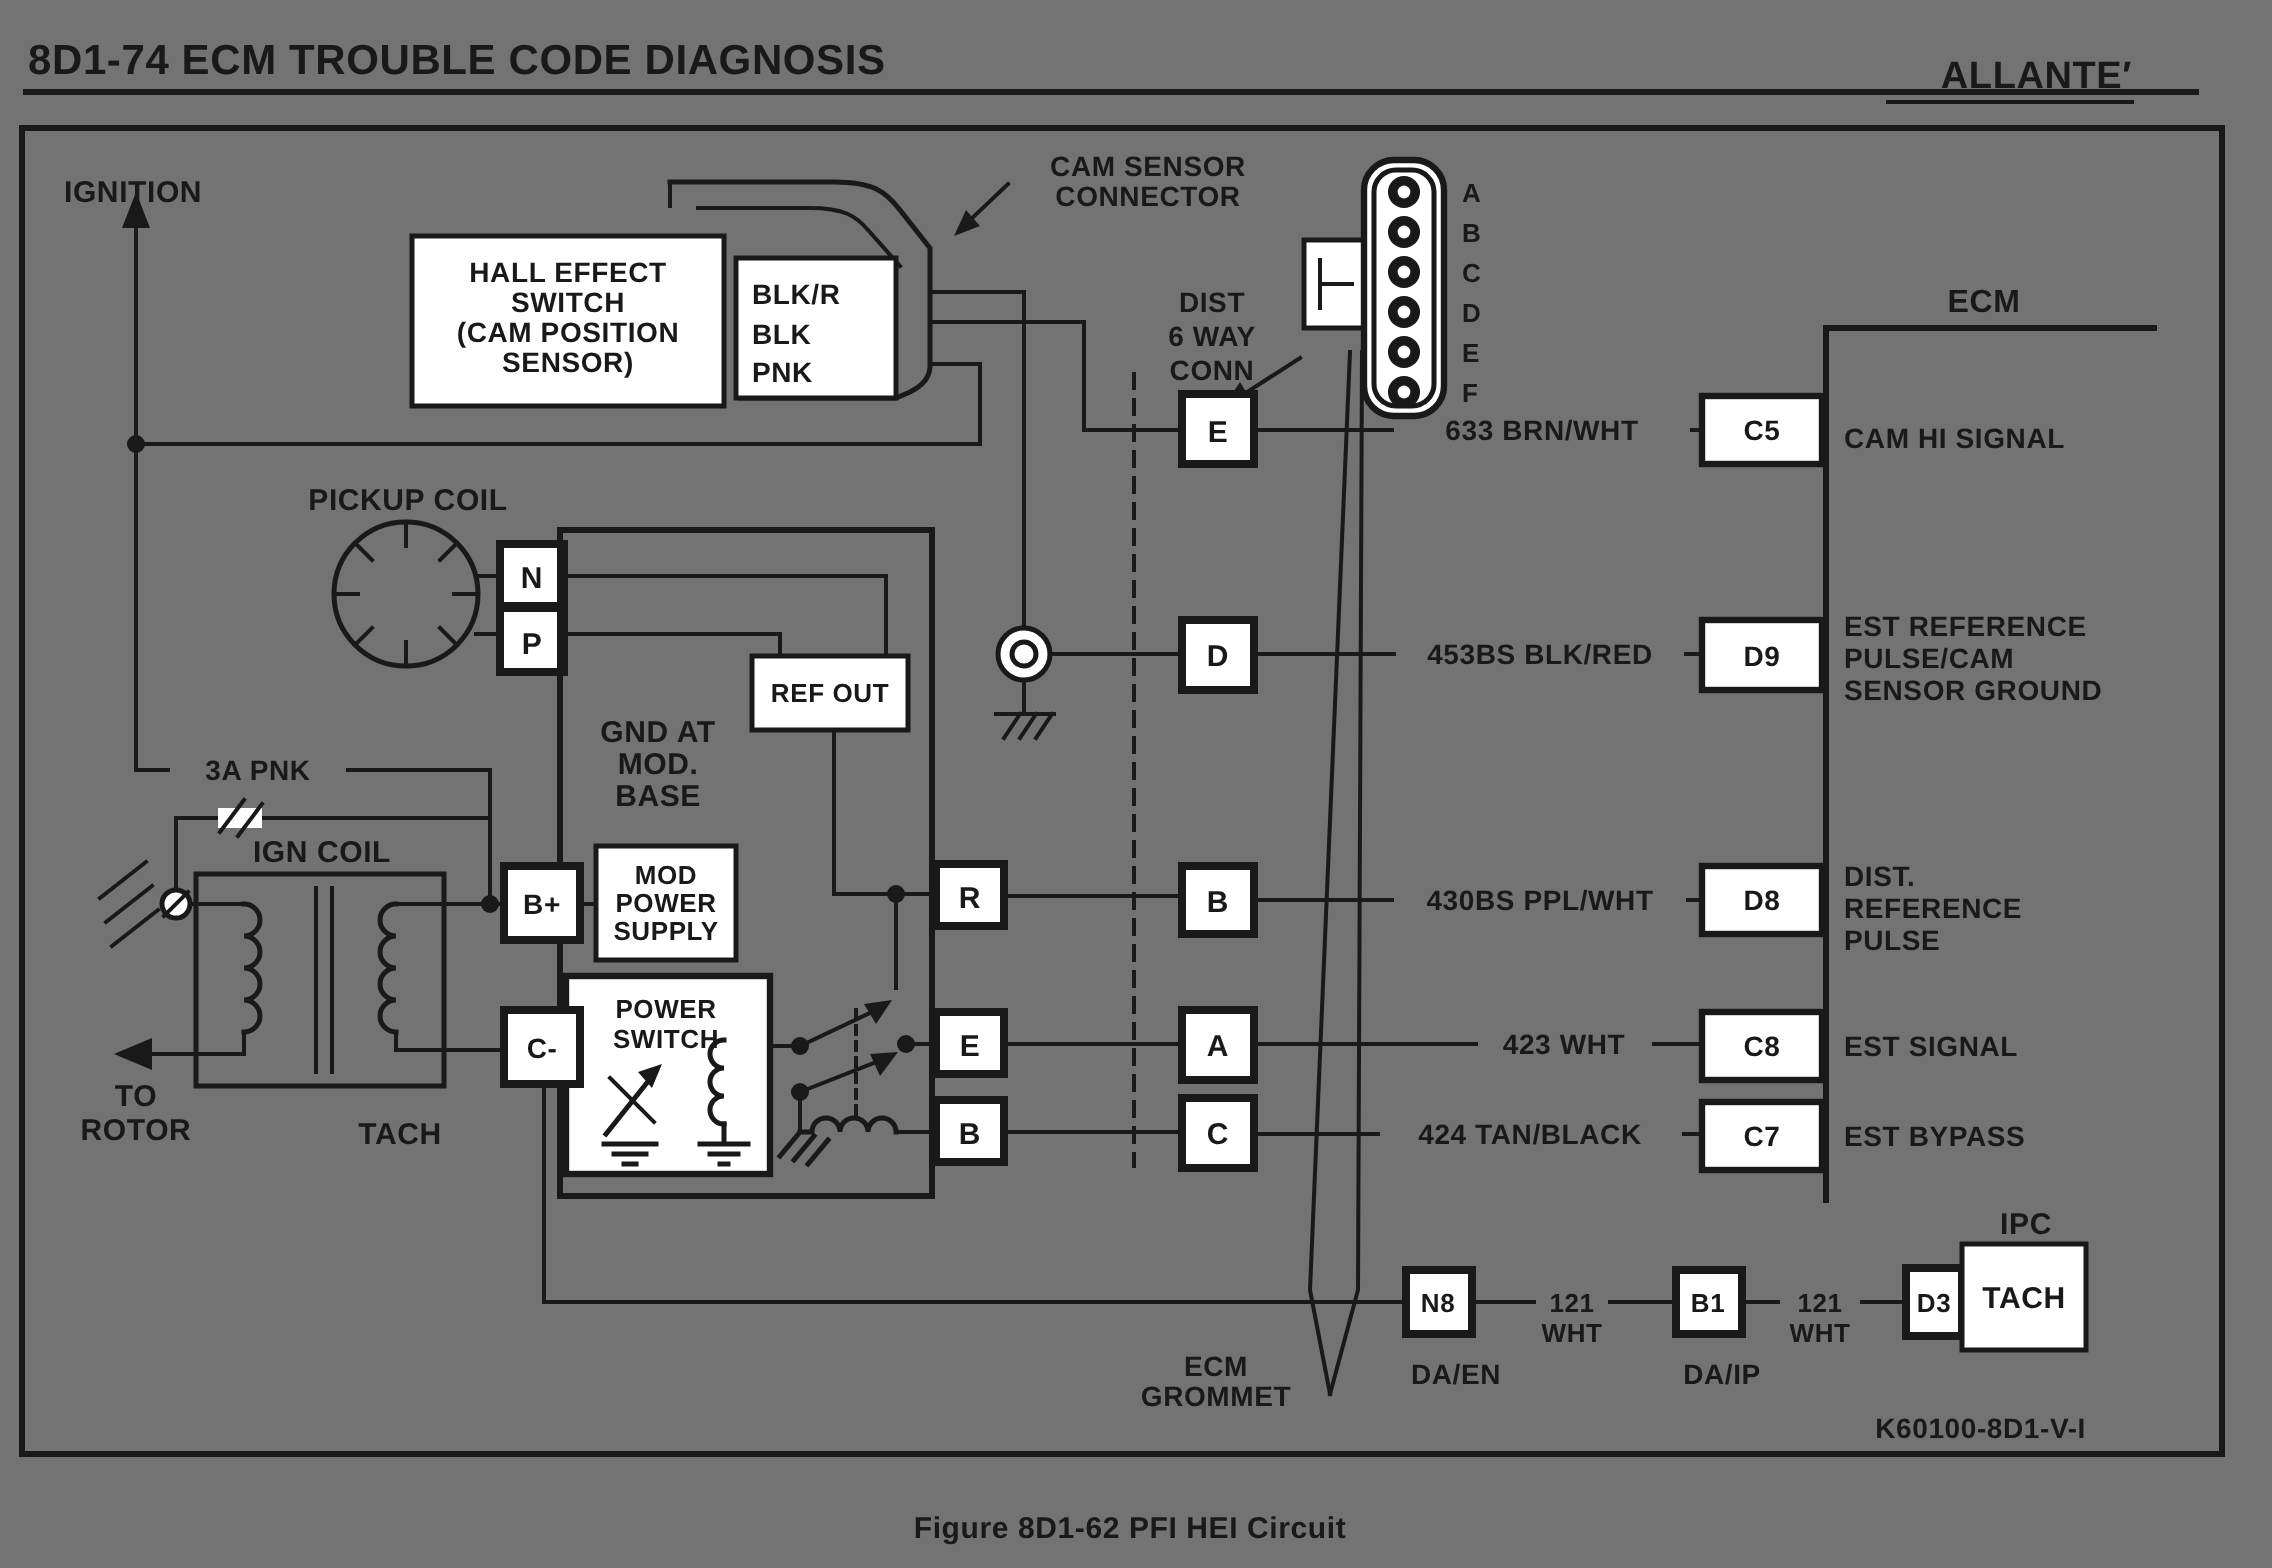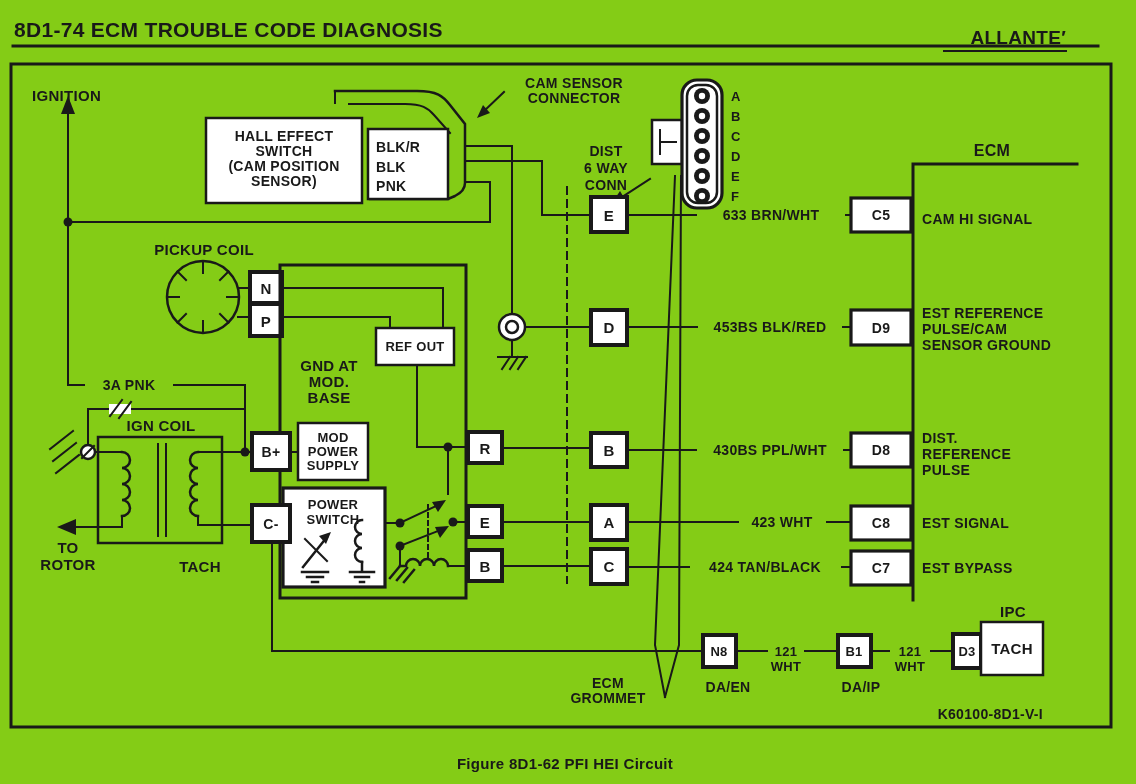--- a/index.html
+++ b/index.html
@@ -1,16 +1,16 @@
 <!DOCTYPE html>
 <html><head>
 <meta charset="utf-8">
 <style>
   html,body{margin:0;padding:0;background:#e8e8e8;}
-  .page{position:relative;width:1136px;height:784px;background:#84cc16;overflow:hidden;}
+  .page{position:relative;width:1136px;height:784px;background:#737373;overflow:hidden;}
   svg text{font-family:"Liberation Sans","DejaVu Sans",sans-serif;font-weight:bold;fill:#191919;letter-spacing:.3px;}.t13{font-size:13px}.t14{font-size:14px}.t15{font-size:15px}
   .t16{font-size:16px}.t19{font-size:19px}.t21{font-size:21px}
   .mid{text-anchor:middle}.end{text-anchor:end}
   .w{stroke:#191919;stroke-width:2;fill:none;stroke-linecap:square}
   .w3{stroke-width:3}
   .bx{fill:#ffffff;stroke:#191919;stroke-width:2.5}
   .bx3{stroke-width:3.2}
   .bx4{stroke-width:4}
   .blk{fill:#191919;stroke:none}
 </style>

